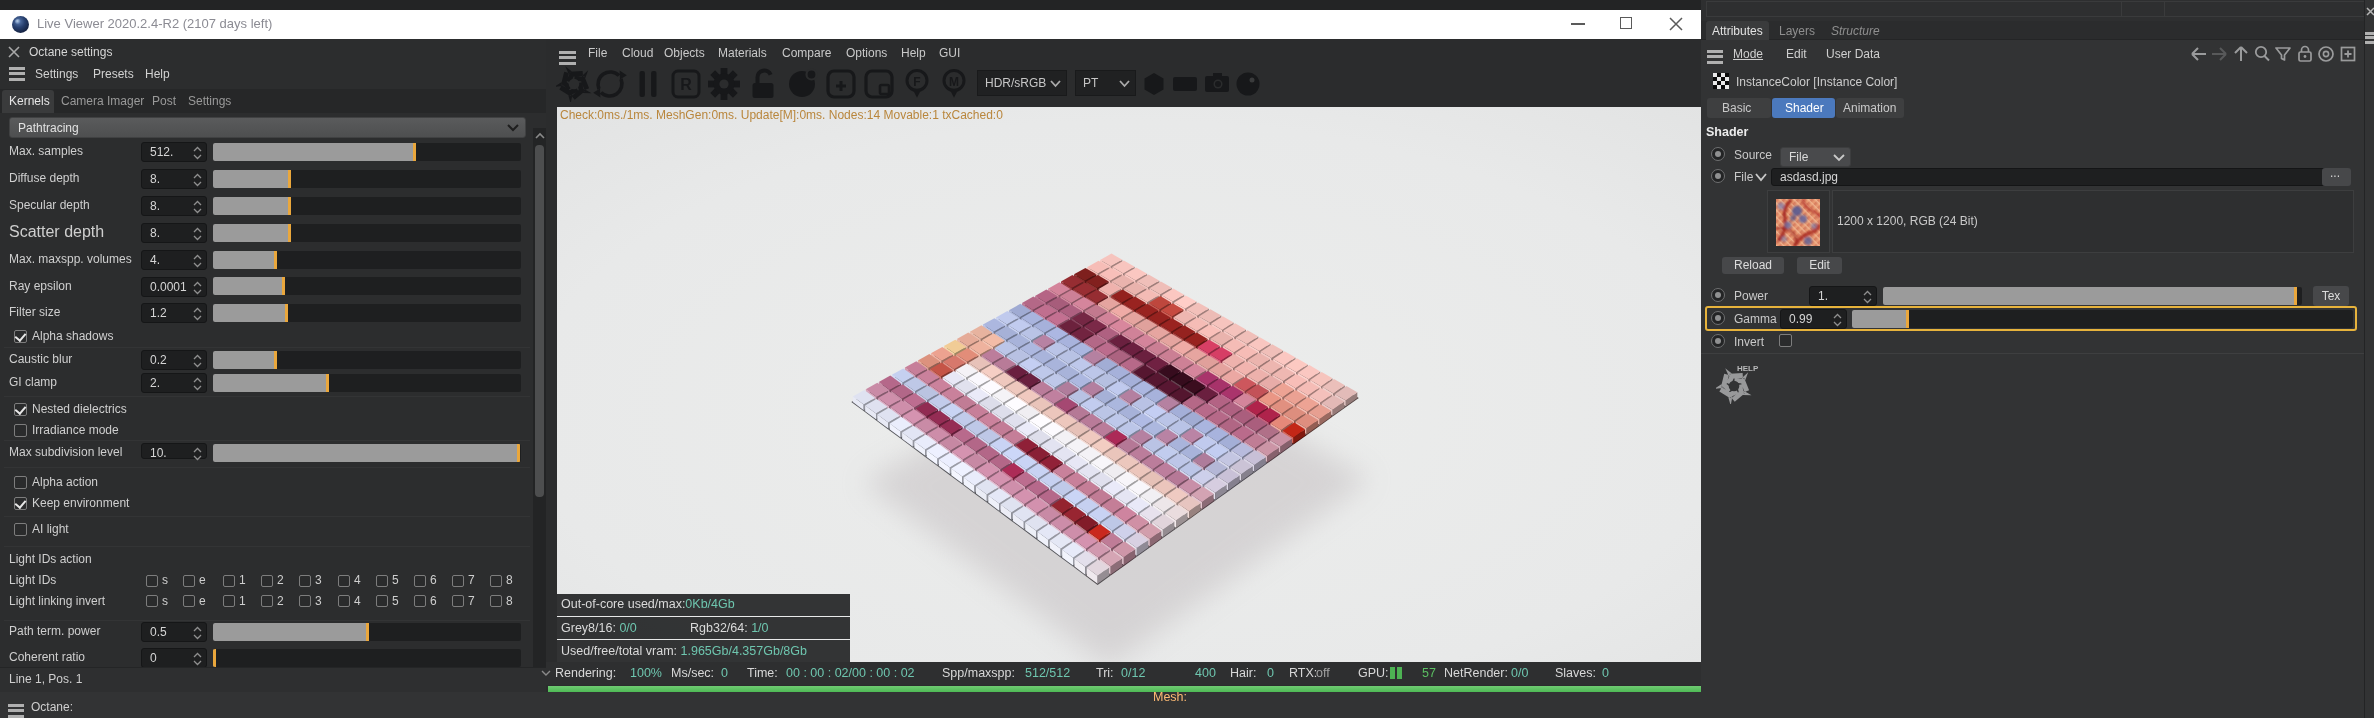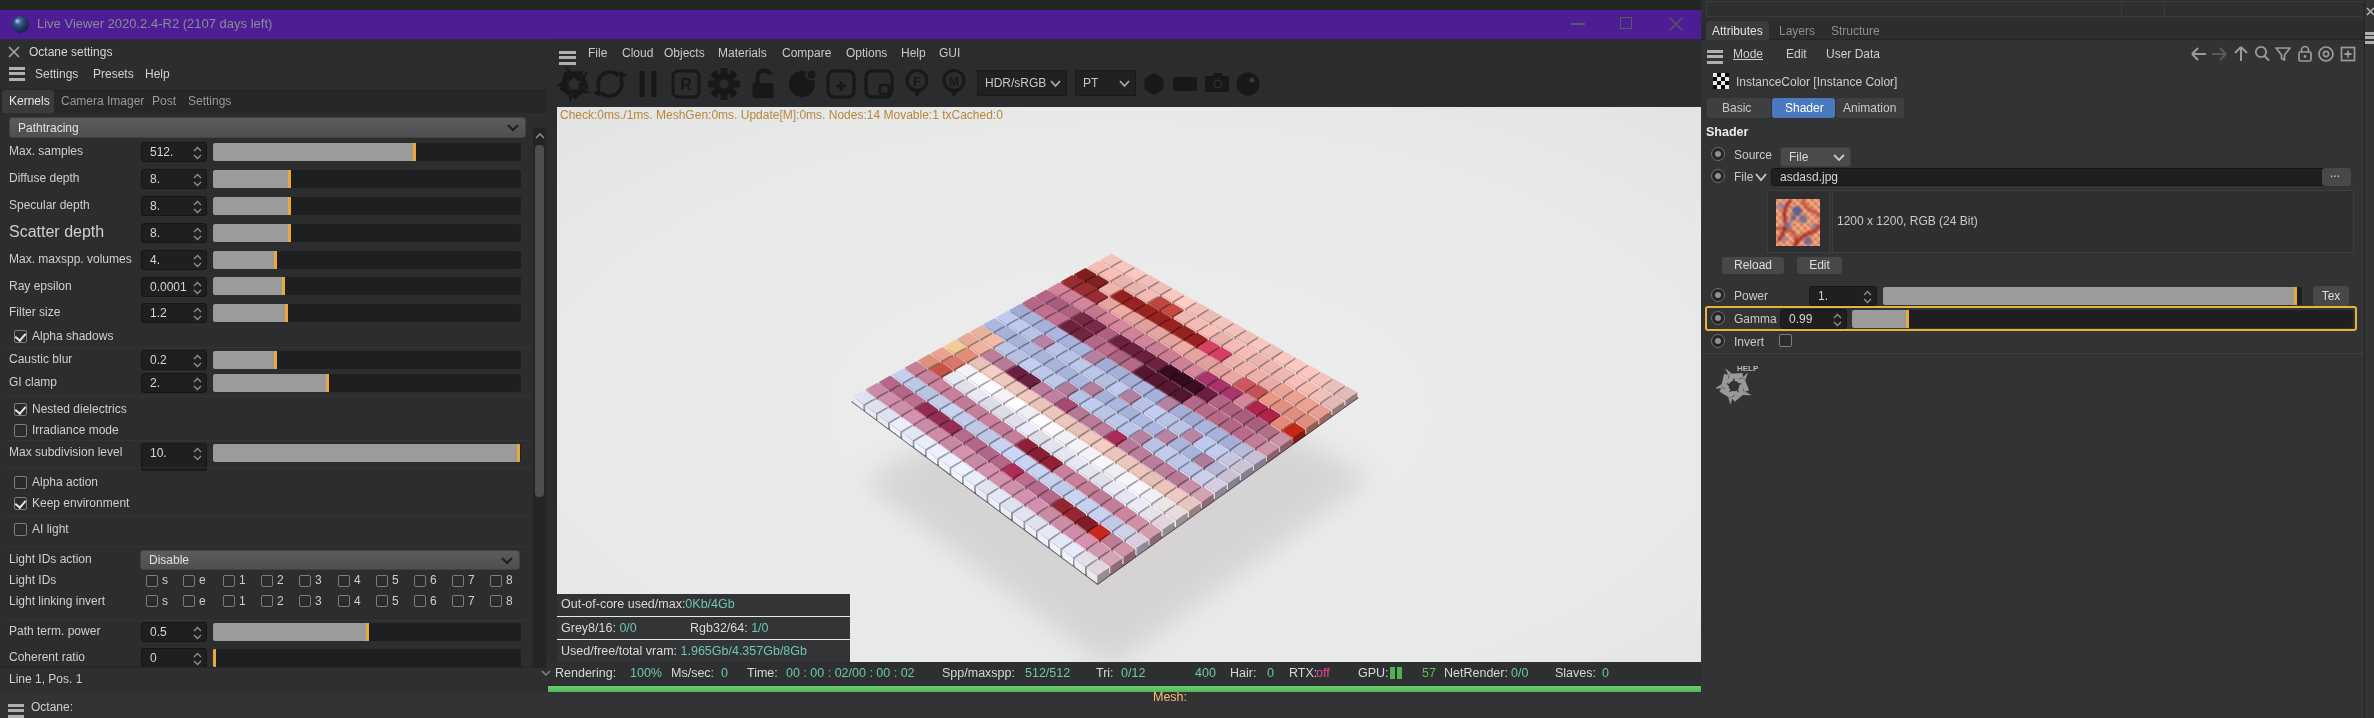--- a/index.html
+++ b/index.html
@@ -22,21 +22,21 @@
 </style></head>
 <body>
 <div id="page">
 
 <div class="abs" style="left:0;top:0;width:2374px;height:10px;background:#232425"></div>
 <div class="abs" style="left:1701px;top:0;width:673px;height:21px;background:#2e2f30"></div>
 <div class="abs" style="left:1706px;top:1px;width:660px;height:16px;border:1px solid #3a3b3c"></div>
 <div class="abs" style="left:2121px;top:2px;width:1px;height:14px;background:#3a3b3c"></div>
 <div class="abs" style="left:2164px;top:2px;width:1px;height:14px;background:#3a3b3c"></div>
 
-<div class="abs" style="left:0;top:10px;width:1701px;height:37px;background:#4c1d95">
+<div class="abs" style="left:0;top:10px;width:1701px;height:37px;background:#ffffff">
   <div class="abs" style="left:12px;top:6px;width:17px;height:17px;border-radius:50%;background:radial-gradient(circle at 38% 32%,#5d7cb0 0%,#27406f 40%,#131f3d 78%,#0c142b 100%)"></div>
   <div class="abs" style="left:15px;top:9px;width:6px;height:5px;border-radius:50%;background:radial-gradient(circle at 40% 40%,#b9cfe8,#4a6aa0 70%,transparent 78%)"></div>
   <div class="abs" style="left:37px;top:6px;font-size:13px;color:#8b8b93">Live Viewer 2020.2.4-R2 (2107 days left)</div>
   <div class="abs" style="left:1571px;top:13px;width:14px;height:1.5px;background:#5a5a5a"></div>
   <div class="abs" style="left:1620px;top:7px;width:12px;height:12px;border:1.5px solid #5a5a5a"></div>
   <svg class="abs" style="left:1669px;top:7px" width="14" height="14">
         <path d="M1 1 L13 13 M13 1 L1 13" stroke="#5a5a5a" stroke-width="1.5"></path>
       </svg>
 </div>
 
@@ -173,21 +173,21 @@
         <svg style="position:absolute;right:4px;top:3px" width="9" height="14">
           <path d="M1 5 L4.5 1.5 L8 5" stroke="#8f8f8f" stroke-width="1.3" fill="none"></path>
           <path d="M1 9 L4.5 12.5 L8 9" stroke="#8f8f8f" stroke-width="1.3" fill="none"></path>
         </svg>
       </div>
 <div class="sld" style="left:213px;top:335px;width:308px;height:18px">
         <div class="f" style="width:114.3px"></div>
         <div class="m" style="left:113.3px"></div>
       </div>
 <div class="abs" style="left:9px;top:406px;font-size:12px;color:#cfcfcf;white-space:nowrap">Max subdivision level</div>
-<div class="spin" style="left:141px;top:404px;width:66px;height:28px">
+<div class="spin" style="left:141px;top:404px;width:66px;height:16px">
         <span class="v">10.</span>
         <svg style="position:absolute;right:4px;top:3px" width="9" height="14">
           <path d="M1 5 L4.5 1.5 L8 5" stroke="#8f8f8f" stroke-width="1.3" fill="none"></path>
           <path d="M1 9 L4.5 12.5 L8 9" stroke="#8f8f8f" stroke-width="1.3" fill="none"></path>
         </svg>
       </div>
 <div class="sld" style="left:213px;top:405px;width:308px;height:18px">
         <div class="f" style="width:304.6px"></div>
         <div class="m" style="left:303.6px"></div>
       </div>
@@ -228,26 +228,20 @@
 <div class="chk" style="left:14px;top:484px;width:13px;height:13px"></div>
 <div class="abs" style="left:32px;top:483px;font-size:12px;color:#cfcfcf;white-space:nowrap">AI light</div>
 <div class="abs" style="left:4px;top:308px;width:526px;height:1px;background:#3a3b3c;opacity:.5"></div>
 <div class="abs" style="left:4px;top:357px;width:526px;height:1px;background:#3a3b3c;opacity:.5"></div>
 <div class="abs" style="left:4px;top:401px;width:526px;height:1px;background:#3a3b3c;opacity:.5"></div>
 <div class="abs" style="left:4px;top:428px;width:526px;height:1px;background:#3a3b3c;opacity:.5"></div>
 <div class="abs" style="left:4px;top:477px;width:526px;height:1px;background:#3a3b3c;opacity:.5"></div>
 <div class="abs" style="left:4px;top:507px;width:526px;height:1px;background:#3a3b3c;opacity:.5"></div>
 <div class="abs" style="left:4px;top:581px;width:526px;height:1px;background:#3a3b3c;opacity:.5"></div>
 <div class="abs" style="left:9px;top:513px;font-size:12px;color:#cfcfcf;white-space:nowrap">Light IDs action</div>
-<div class="abs" style="left:140px;top:511px;width:380px;height:20px;background:linear-gradient(#5a5b5c,#4e4f50);border-radius:3px;border:1px solid #404142">
-        <div style="position:absolute;left:8px;top:2px;font-size:12px;color:#e2e2e2">Disable</div>
-        <svg style="position:absolute;right:6px;top:6px" width="12" height="8">
-          <path d="M1 1 L6 6 L11 1" stroke="#1e1e1e" stroke-width="2" fill="none"></path>
-        </svg>
-      </div>
 <div class="abs" style="left:9px;top:534px;font-size:12px;color:#cfcfcf;white-space:nowrap">Light IDs</div>
 <div class="chk" style="left:146px;top:536px;width:12px;height:12px"></div>
 <div class="abs" style="left:162px;top:534px;font-size:12px;color:#cfcfcf;white-space:nowrap">s</div>
 <div class="chk" style="left:183px;top:536px;width:12px;height:12px"></div>
 <div class="abs" style="left:199px;top:534px;font-size:12px;color:#cfcfcf;white-space:nowrap">e</div>
 <div class="chk" style="left:223px;top:536px;width:12px;height:12px"></div>
 <div class="abs" style="left:239px;top:534px;font-size:12px;color:#cfcfcf;white-space:nowrap">1</div>
 <div class="chk" style="left:261px;top:536px;width:12px;height:12px"></div>
 <div class="abs" style="left:277px;top:534px;font-size:12px;color:#cfcfcf;white-space:nowrap">2</div>
 <div class="chk" style="left:299px;top:536px;width:12px;height:12px"></div>
@@ -2054,41 +2048,41 @@
   <div class="abs" style="left:240px;top:627px;font-size:12.5px;color:#6ec6af;white-space:nowrap">00 : 00 : 02/00 : 00 : 02</div>
   <div class="abs" style="left:396px;top:627px;font-size:12.5px;color:#d8d8d8;white-space:nowrap">Spp/maxspp:</div>
   <div class="abs" style="left:479px;top:627px;font-size:12.5px;color:#6ec6af;white-space:nowrap">512/512</div>
   <div class="abs" style="left:550px;top:627px;font-size:12.5px;color:#d8d8d8;white-space:nowrap">Tri:</div>
   <div class="abs" style="left:575px;top:627px;font-size:12.5px;color:#6ec6af;white-space:nowrap">0/12</div>
   <div class="abs" style="left:607px;top:651px;font-size:12.5px;color:#fdba74;white-space:nowrap">Mesh:</div>
   <div class="abs" style="left:649px;top:627px;font-size:12.5px;color:#6ec6af;white-space:nowrap">400</div>
   <div class="abs" style="left:684px;top:627px;font-size:12.5px;color:#d8d8d8;white-space:nowrap">Hair:</div>
   <div class="abs" style="left:721px;top:627px;font-size:12.5px;color:#6ec6af;white-space:nowrap">0</div>
   <div class="abs" style="left:743px;top:627px;font-size:12.5px;color:#d8d8d8;white-space:nowrap">RTX:</div>
-  <div class="abs" style="left:770px;top:627px;font-size:12.5px;color:#ec4899;white-space:nowrap">off</div>
+  <div class="abs" style="left:770px;top:627px;font-size:12.5px;color:#a3a3a3;white-space:nowrap">off</div>
   <div class="abs" style="left:812px;top:627px;font-size:12.5px;color:#d8d8d8;white-space:nowrap">GPU:</div>
   <div class="abs" style="left:876px;top:627px;font-size:12.5px;color:#5bbf62;white-space:nowrap">57</div>
   <div class="abs" style="left:898px;top:627px;font-size:12.5px;color:#d8d8d8;white-space:nowrap">NetRender:</div>
   <div class="abs" style="left:965px;top:627px;font-size:12.5px;color:#6ec6af;white-space:nowrap">0/0</div>
   <div class="abs" style="left:1009px;top:627px;font-size:12.5px;color:#d8d8d8;white-space:nowrap">Slaves:</div>
   <div class="abs" style="left:1056px;top:627px;font-size:12.5px;color:#6ec6af;white-space:nowrap">0</div>
   <div class="abs" style="left:844px;top:628px;width:5px;height:12px;background:#4db253"></div>
   <div class="abs" style="left:851px;top:628px;width:5px;height:12px;background:#4db253"></div>
     <div class="abs" style="left:2px;top:647px;width:1153px;height:6px;background:linear-gradient(#6fcb72,#4eba55)"></div>
   <svg class="abs" style="left:-5px;top:630px" width="10" height="8">
         <path d="M1 2 L5 6 L9 2" stroke="#8a8a8a" stroke-width="1.4" fill="none"></path>
       </svg>
 </div>
 
 <div class="abs" style="left:1701px;top:21px;width:663px;height:671px;background:#323334">
   <div class="abs" style="left:0px;top:0px;width:663px;height:19px;background:#2b2c2d;border-bottom:1px solid #242526"></div>
 <div class="abs" style="left:5px;top:0px;width:63px;height:19px;background:#3a3b3c;border-radius:3px 3px 0 0"></div>
 <div class="abs" style="left:11px;top:3px;font-size:12px;color:#e3e3e3;white-space:nowrap;">Attributes</div>
 <div class="abs" style="left:78px;top:3px;font-size:12px;color:#8f8f8f;white-space:nowrap;">Layers</div>
-<div class="abs" style="left:130px;top:3px;font-size:12px;color:#8f8f8f;white-space:nowrap;">Structure</div>
+<div class="abs" style="left:130px;top:3px;font-size:12px;color:#8f8f8f;white-space:nowrap;font-style:italic;">Structure</div>
 <div class="ham abs" style="left:6px;top:26px;width:16px">
         <i></i>
         <i></i>
         <i></i>
       </div>
 <div class="abs" style="left:32px;top:26px;font-size:12px;color:#cfcfcf;white-space:nowrap;text-decoration:underline;">Mode</div>
 <div class="abs" style="left:85px;top:26px;font-size:12px;color:#cfcfcf;white-space:nowrap;">Edit</div>
 <div class="abs" style="left:125px;top:26px;font-size:12px;color:#cfcfcf;white-space:nowrap;">User Data</div>
 <svg class="abs" style="left:488px;top:23px" width="20" height="20">
         <path d="M3 10 L17 10 M3 10 L9 4 M3 10 L9 16" stroke="#9a9b9c" stroke-width="2" fill="none"></path>

